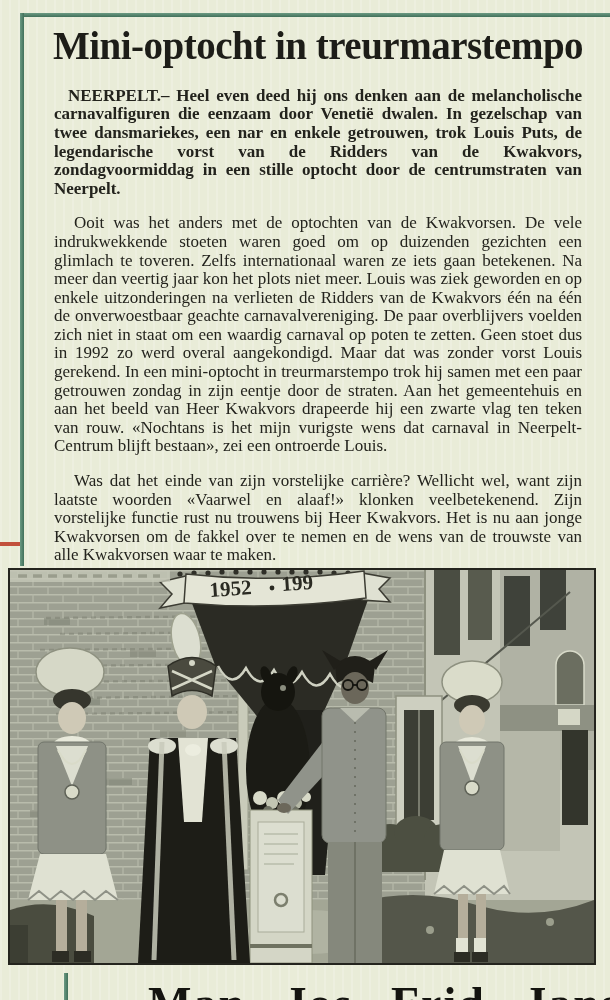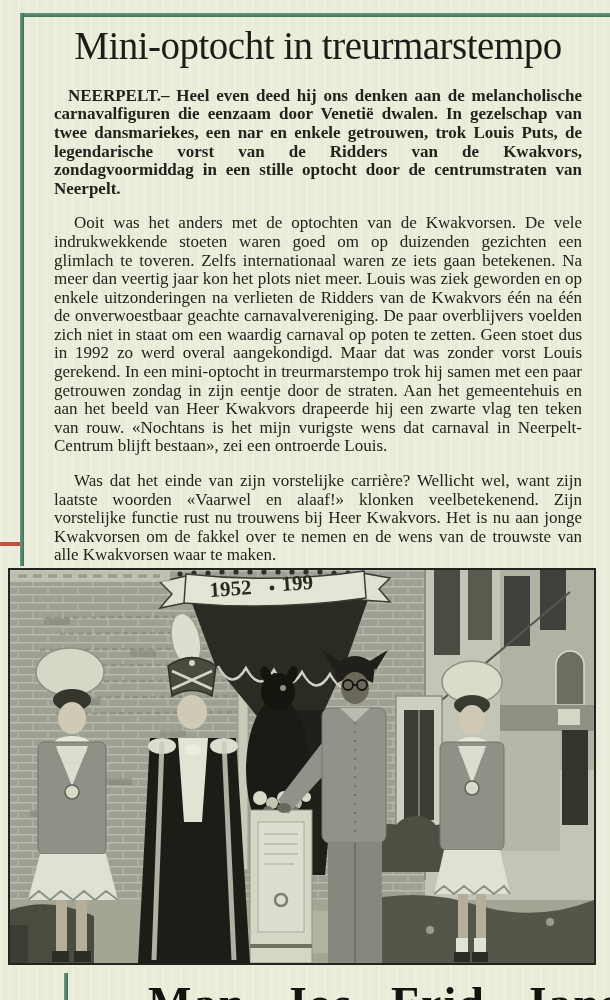--- a/index.html
+++ b/index.html
@@ -14,21 +14,21 @@
   .frame-top{position:absolute;left:20px;top:13px;right:0;height:4px;
     background:linear-gradient(#6b9a83,#41705a);}
   .frame-left{position:absolute;left:20px;top:13px;width:4px;height:553px;
     background:linear-gradient(90deg,#6b9a83,#41705a);}
   .frame-stub{position:absolute;left:64px;top:973px;width:4px;height:27px;
     background:linear-gradient(90deg,#6b9a83,#41705a);}
   .red-mark{position:absolute;left:0;top:542px;width:20px;height:4px;background:#c2503c;}
 
   .article{position:absolute;left:38px;top:22px;width:560px;}
   .headline{
-    margin:0 0 10px 0;font-size:39px;font-weight:400;text-align:center;
+    margin:0 0 10px 0;font-size:39px;font-weight:700;text-align:center;
     letter-spacing:-0.5px;line-height:1.25;color:#1d1d18;
   }
   .article p{margin:16px;font-size:17px;line-height:18.6px;text-align:justify;}
   .lead{font-weight:bold;text-indent:14px;}
   .body-par{text-indent:20px;}
   .credit{margin-top:5px;text-align:right;font-weight:bold;font-size:17px;padding-right:2px;}
 
   .photo{
     position:absolute;left:8px;top:568px;width:588px;height:397px;
     border:2px solid #24241e;box-sizing:border-box;background:#a6a99a;

